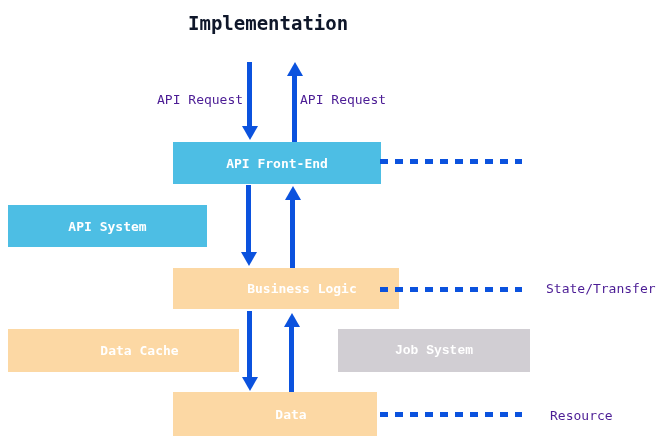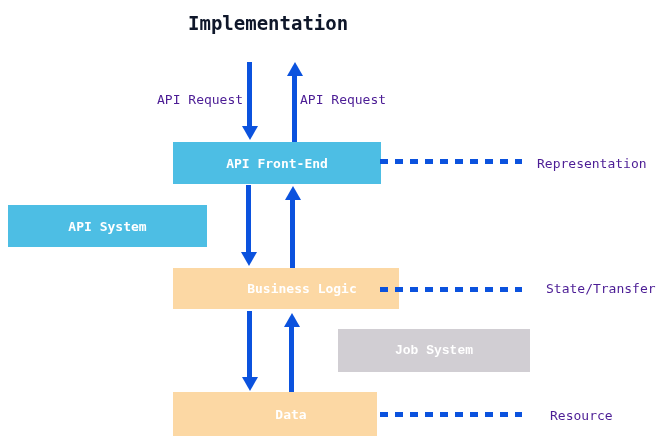--- a/index.html
+++ b/index.html
@@ -68,37 +68,37 @@
   </div>
   <div class="arrow arrow--up" style="left:287px;top:62px;height:80px">
     <span class="shaft"></span>
     <span class="head"></span>
   </div>
   <div class="lbl" style="left:157px;top:92px">API Request</div>
   <div class="lbl" style="left:300px;top:92px">API Request</div>
 
   <div class="box box--blue" style="left:173px;top:142px;width:208px;height:42px">API Front-End</div>
   <div class="dash" style="left:380px;top:159px;width:142px"></div>
-  <div class="lbl" style="left:537px;top:156px">Representation</div>
 
   <div class="box box--blue" style="left:8px;top:205px;width:199px;height:42px">API System</div>
 
   <div class="arrow arrow--down" style="left:241px;top:185px;height:81px">
     <span class="shaft"></span>
     <span class="head"></span>
   </div>
   <div class="arrow arrow--up" style="left:285px;top:186px;height:82px">
     <span class="shaft"></span>
     <span class="head"></span>
   </div>
 
   <div class="box box--orange" style="left:173px;top:268px;width:194px;height:41px">Business Logic</div>
   <div class="dash" style="left:380px;top:287px;width:142px"></div>
   <div class="lbl" style="left:546px;top:281px">State/Transfer</div>
 
+  <div class="box box--orange" style="left:8px;top:329px;width:199px;height:43px">Data Cache</div>
   <div class="box box--gray" style="left:338px;top:329px;width:192px;height:43px">Job System</div>
 
   <div class="arrow arrow--down" style="left:242px;top:311px;height:80px">
     <span class="shaft"></span>
     <span class="head"></span>
   </div>
   <div class="arrow arrow--up" style="left:284px;top:313px;height:80px">
     <span class="shaft"></span>
     <span class="head"></span>
   </div>

